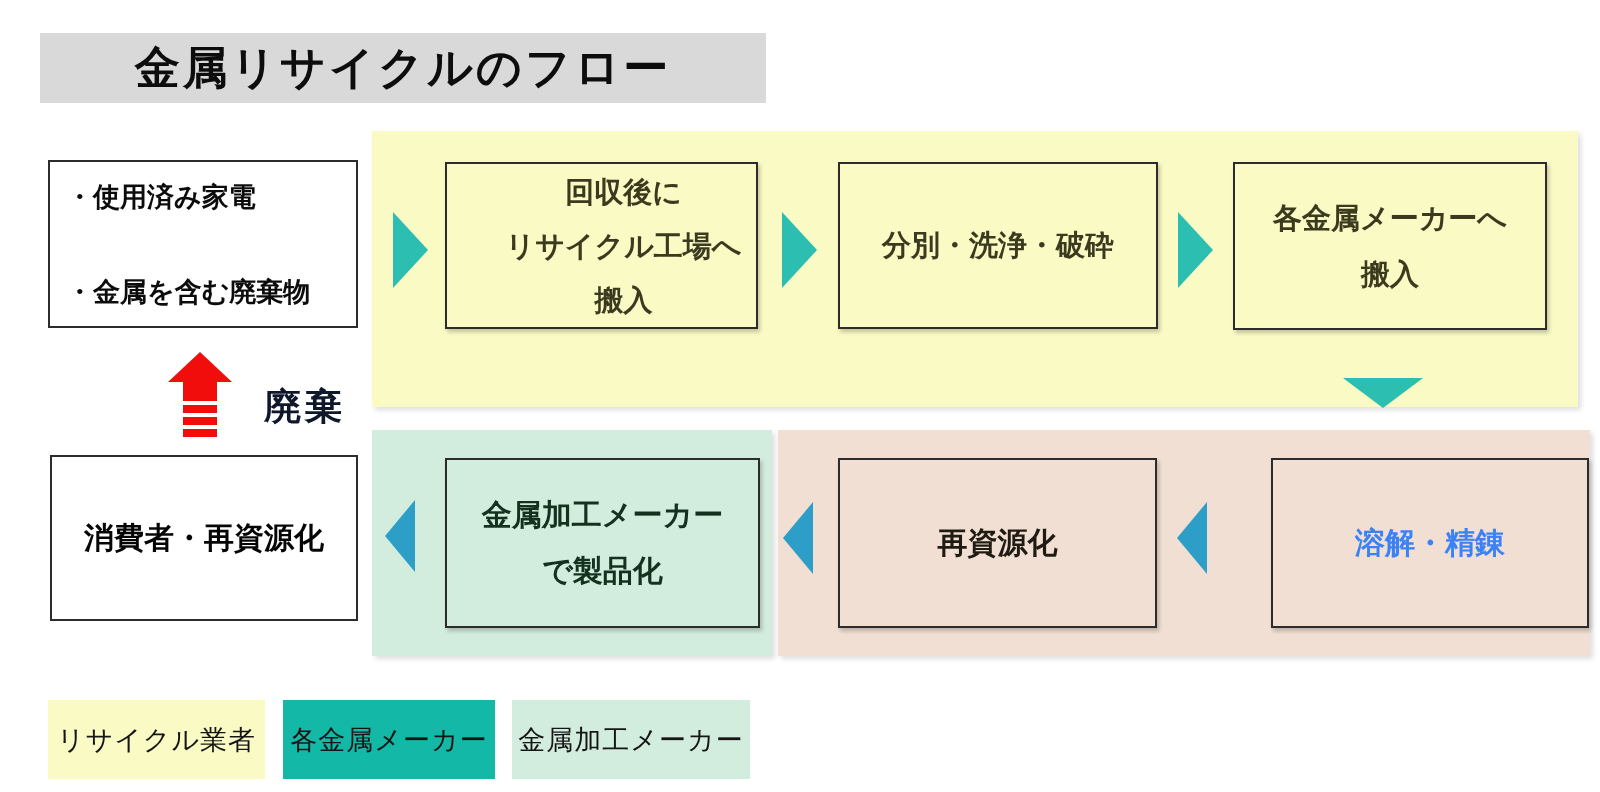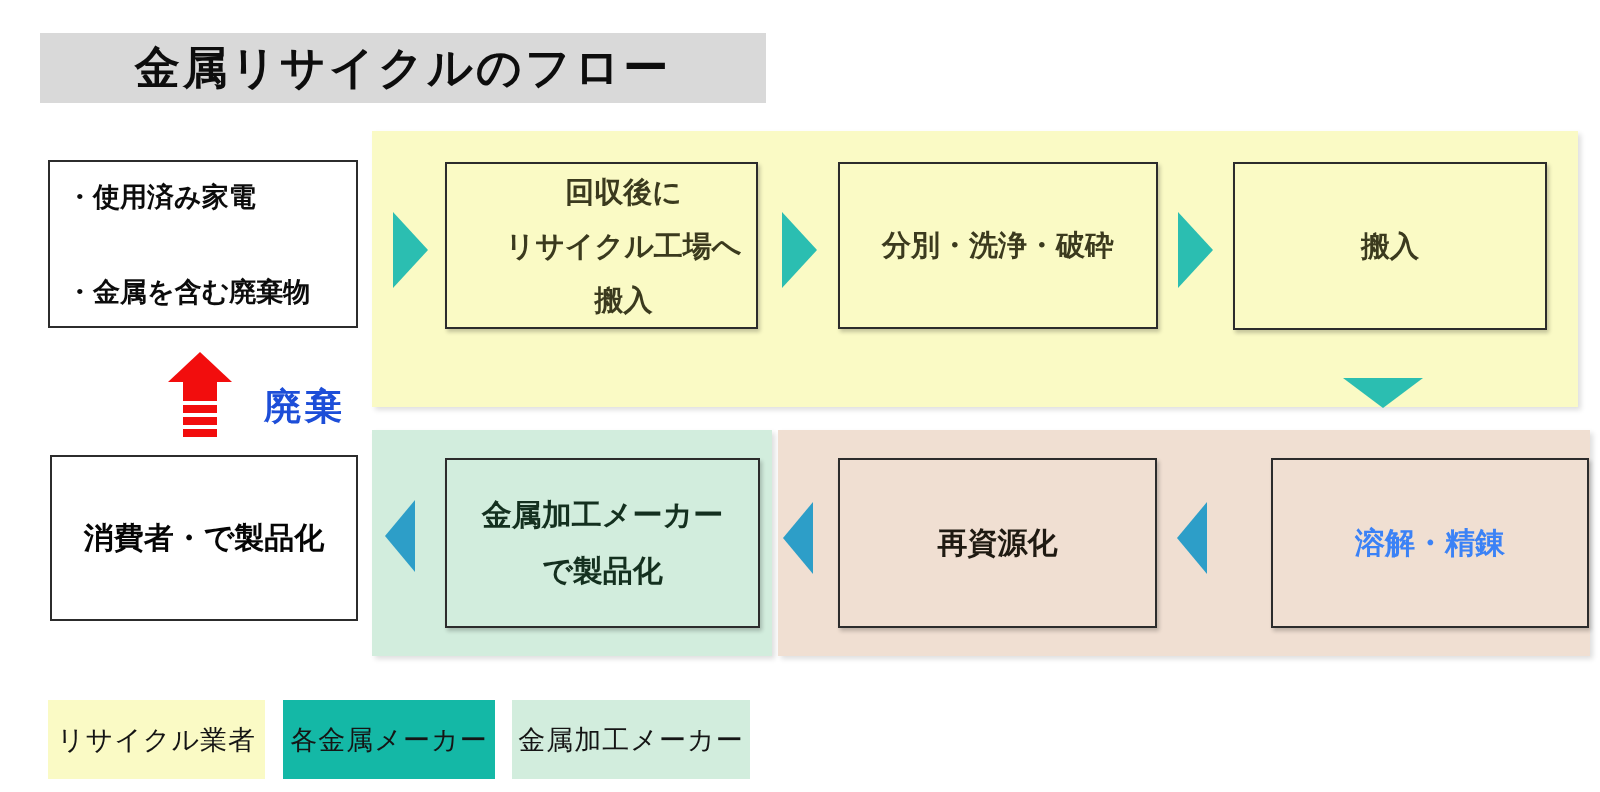--- a/index.html
+++ b/index.html
@@ -71,21 +71,21 @@
   .red-arrow { position: absolute; left: 168px; top: 352px; width: 64px; }
   .red-head {
     width: 0; height: 0; margin: 0 auto;
     border-left: 32px solid transparent; border-right: 32px solid transparent;
     border-bottom: 30px solid #f20d0d;
   }
   .red-stem { width: 34px; height: 19px; background: #f20d0d; margin: 0 auto; }
   .red-dash { width: 34px; height: 8px;  background: #f20d0d; margin: 4px auto 0; }
   .disposal-label {
     position: absolute; left: 264px; top: 382px;
-    font-size: 37px; font-weight: bold; color: #1d4ed8; letter-spacing: 4px;
+    font-size: 37px; font-weight: bold; color: #0f172a; letter-spacing: 4px;
   }
 
   
   .legend-box {
     position: absolute; top: 700px; height: 79px;
     display: flex; align-items: center; justify-content: center;
     font-size: 27px; color: #151515; letter-spacing: 1px;
   }
   .legend-recycler   { left: 48px;  width: 217px; background: #fafac5; }
   .legend-metalmaker { left: 283px; width: 212px; background: #14b8a6; }
@@ -119,20 +119,21 @@
 
   <div class="arr arr-right a2"></div>
 
   <div class="fbox on-region box-sort">
     <span class="ln">分別・洗浄・破砕</span>
   </div>
 
   <div class="arr arr-right a3"></div>
 
   <div class="fbox on-region box-deliver">
+    <span class="ln">各金属メーカーへ</span>
     <span class="ln">搬入</span>
   </div>
 
   <div class="arr arr-down"></div>
 
   <div class="fbox on-region box-melt">
     <span class="ln">溶解・精錬</span>
   </div>
 
   <div class="arr arr-left b1"></div>
@@ -144,21 +145,21 @@
   <div class="arr arr-left b2"></div>
 
   <div class="fbox on-region box-process">
     <span class="ln">金属加工メーカー</span>
     <span class="ln">で製品化</span>
   </div>
 
   <div class="arr arr-left b3"></div>
 
   <div class="fbox box-consumer">
-    <span class="ln">消費者・で製品化</span>
+    <span class="ln">消費者・再資源化</span>
   </div>
 
   <div class="red-arrow">
     <div class="red-head"></div>
     <div class="red-stem"></div>
     <div class="red-dash"></div>
     <div class="red-dash"></div>
     <div class="red-dash"></div>
   </div>
   <div class="disposal-label">廃棄</div>

